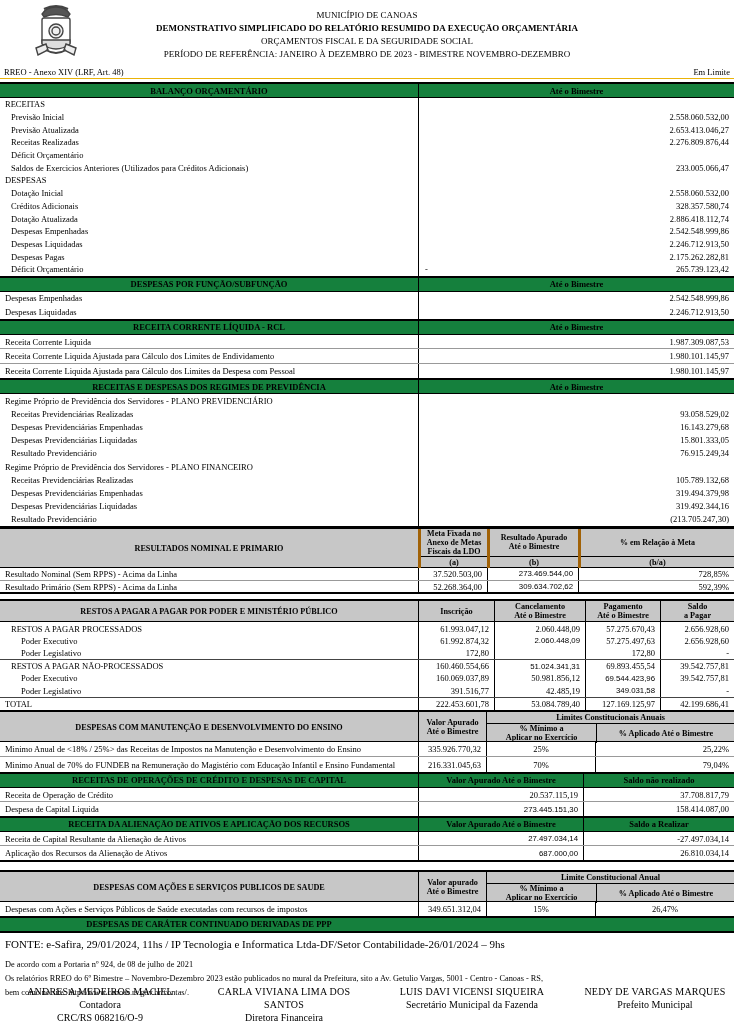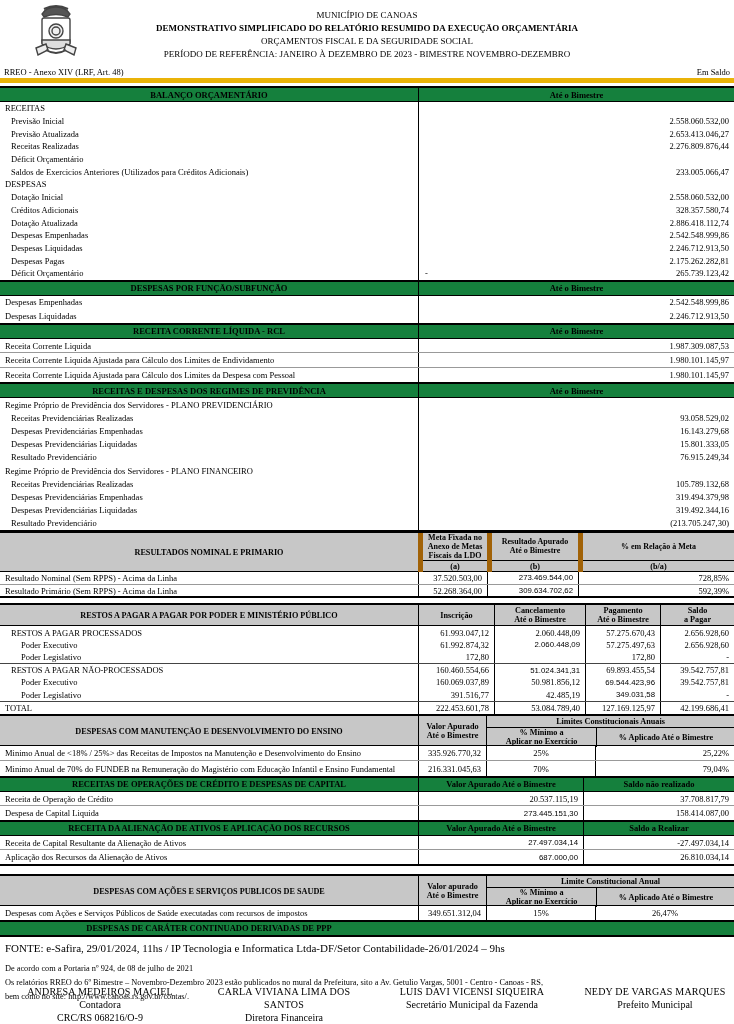--- a/index.html
+++ b/index.html
@@ -8,37 +8,37 @@
     font-family:"Liberation Serif", serif;position:relative;overflow:hidden;
   }
   
   .doc-header{padding-top:9px;text-align:center;line-height:13px;}
   .doc-header .l1{font-size:9px;}
   .doc-header .l2{font-size:9px;font-weight:bold;}
   .doc-header .l3{font-size:9px;}
   .doc-header .l4{font-size:9px;}
   .coat{position:absolute;left:28px;top:4px;}
   .meta{display:flex;justify-content:space-between;align-items:flex-end;
-        font-size:8.5px;padding:0 4px 1px 4px;margin-top:6px;border-bottom:5px solid #eab308;}
+        font-size:8.5px;padding:0 4px 1px 4px;margin-top:6px;border-bottom:1px solid #eab308;}
   .tablewrap{margin-top:3px;}
   
   .g1 {display:grid;grid-template-columns:418px 316px;}
   .g3a{display:grid;grid-template-columns:418px 69px 91px 156px;}
   .g4 {display:grid;grid-template-columns:418px 76px 91px 75px 74px;}
   .g3b{display:grid;grid-template-columns:418px 68px 109px 139px;}
   .g2 {display:grid;grid-template-columns:418px 165px 151px;}
   
   .bar{background:#15803d;border-top:2px solid #000;border-bottom:1px solid #000;
        font-weight:bold;font-size:8.5px;height:13px;}
   .mbar{background:#c7c7c7;border-top:2px solid #000;border-bottom:1px solid #000;
         font-weight:bold;font-size:8.2px;}
   .hlabel{display:flex;align-items:center;justify-content:center;text-align:center;padding:0 20px;}
   .hval{border-left:1px solid #000;display:flex;align-items:center;justify-content:center;text-align:center;}
   .pre{white-space:pre-line;line-height:9.5px;}
-  .colhdr{border-left:5px solid #a16207;display:flex;flex-direction:column;}
+  .colhdr{border-left:3px solid #a16207;display:flex;flex-direction:column;}
   .chtop{flex:1;display:flex;align-items:center;justify-content:center;text-align:center;
          white-space:pre-line;line-height:9px;font-size:8px;}
   .chsub{border-top:1px solid #000;height:11px;line-height:11px;text-align:center;}
   .twocol{grid-column:3/5;display:flex;flex-direction:column;border-left:1px solid #000;}
   .ttop{border-bottom:1px solid #000;text-align:center;font-size:8.2px;line-height:11px;height:11px;}
   .tbot{display:grid;flex:1;}
   .g3b .tbot{grid-template-columns:109px 139px;}
   .tbot>:last-child{border-left:1px solid #000;}
   
   [data-rows] .row{height:var(--rh,13px);}
@@ -81,21 +81,21 @@
   </svg>
 </div>
 <div class="doc-header">
   <div class="l1">MUNICÍPIO DE CANOAS</div>
   <div class="l2">DEMONSTRATIVO SIMPLIFICADO DO RELATÓRIO RESUMIDO DA EXECUÇÃO ORÇAMENTÁRIA</div>
   <div class="l3">ORÇAMENTOS FISCAL E DA SEGURIDADE SOCIAL</div>
   <div class="l4">PERÍODO DE REFERÊNCIA: JANEIRO À DEZEMBRO DE 2023 - BIMESTRE NOVEMBRO-DEZEMBRO</div>
 </div>
 <div class="meta">
   <span>RREO - Anexo XIV (LRF, Art. 48)</span>
-  <span>Em Saldo</span>
+  <span>Em Limite</span>
 </div>
 
 <div class="tablewrap">
 
   <div class="bar g1">
     <div class="cell hlabel">BALANÇO ORÇAMENTÁRIO</div>
     <div class="cell hval">Até o Bimestre</div>
   </div>
   <div data-rows="balanco.rows" style="--rh:12.7px">
       <div class="row g1">

